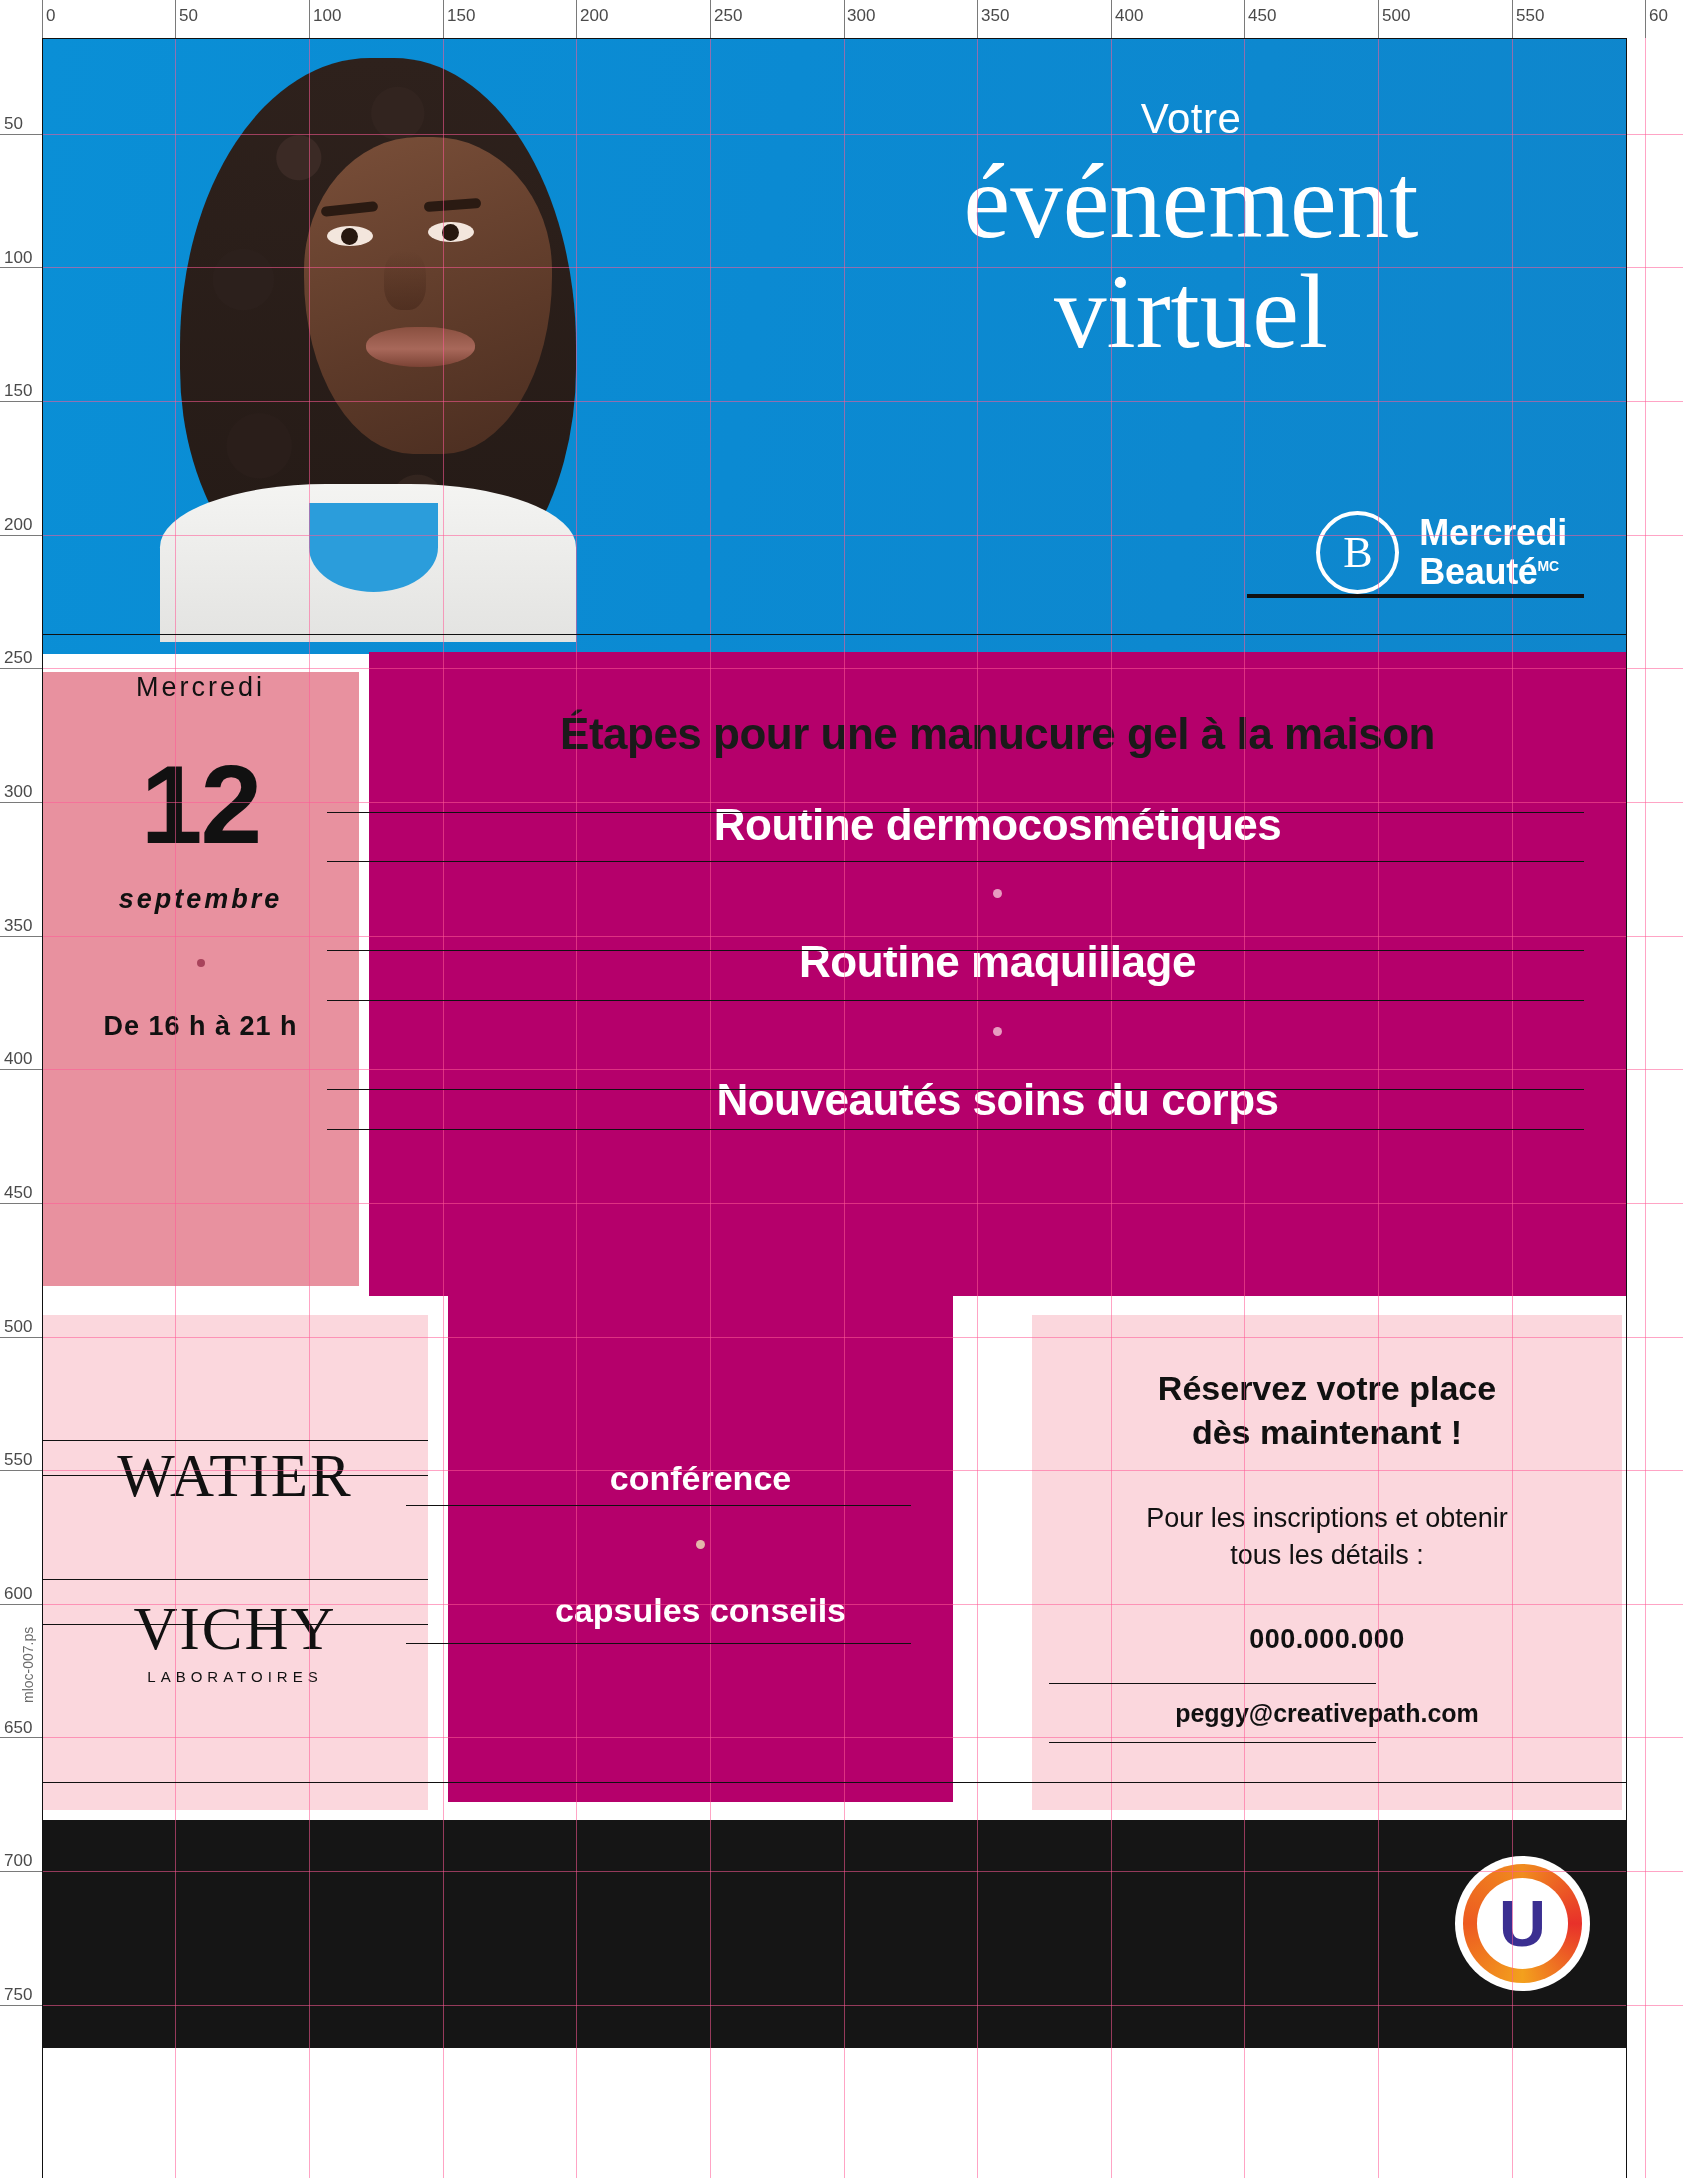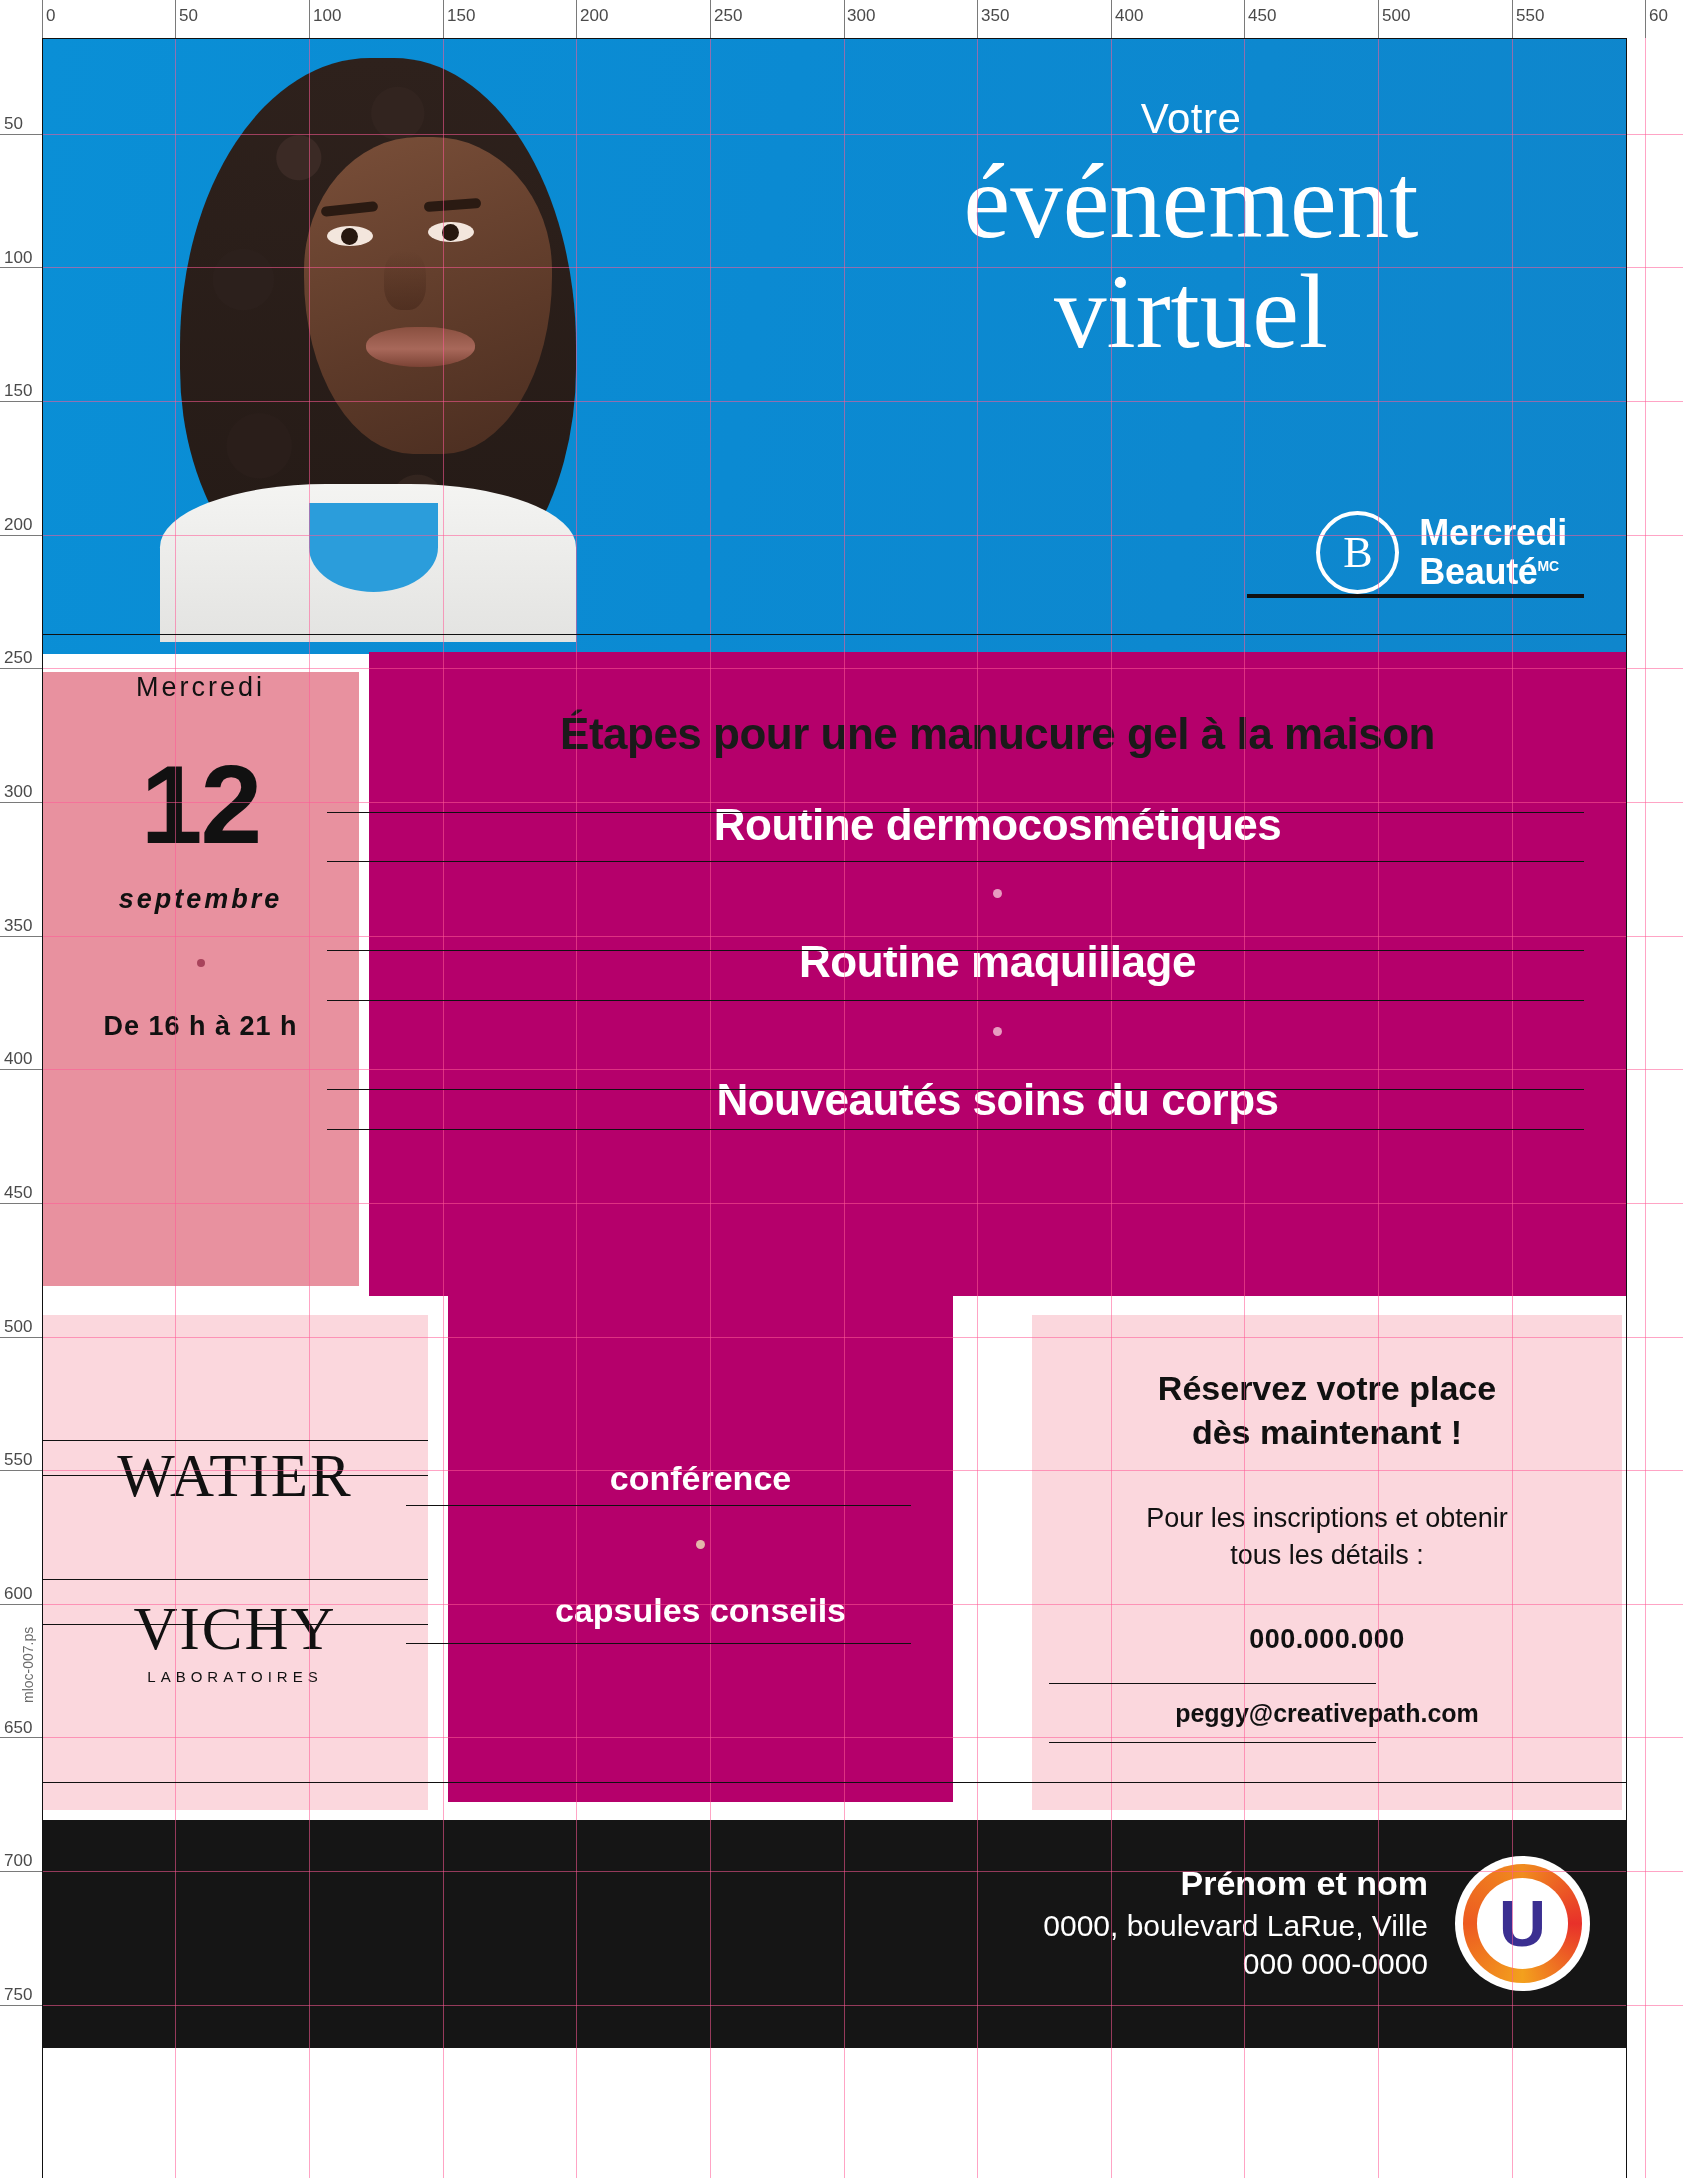--- a/index.html
+++ b/index.html
@@ -549,25 +549,20 @@
   <div class="reserve-box">
     <div class="reserve-title">Réservez votre place</div>
     <div class="reserve-title">dès maintenant !</div>
     <div class="reserve-sub">Pour les inscriptions et obtenir</div>
     <div class="reserve-sub" style="margin-top:0">tous les détails :</div>
     <div class="reserve-phone">000.000.000</div>
     <div class="reserve-email">peggy@creativepath.com</div>
   </div>
 
   <div class="footer">
-    <div class="footer-inner">
-      <div class="footer-name">Prénom et nom</div>
-      <div class="footer-addr">0000, boulevard LaRue, Ville</div>
-      <div class="footer-phone">000 000-0000</div>
-    </div>
     <div class="footer-logo">
       <div class="footer-logo-ring">
         <div class="footer-logo-inner">U</div>
       </div>
     </div>
   </div>
 
 </div>
 
 <div id="grid-layer">

